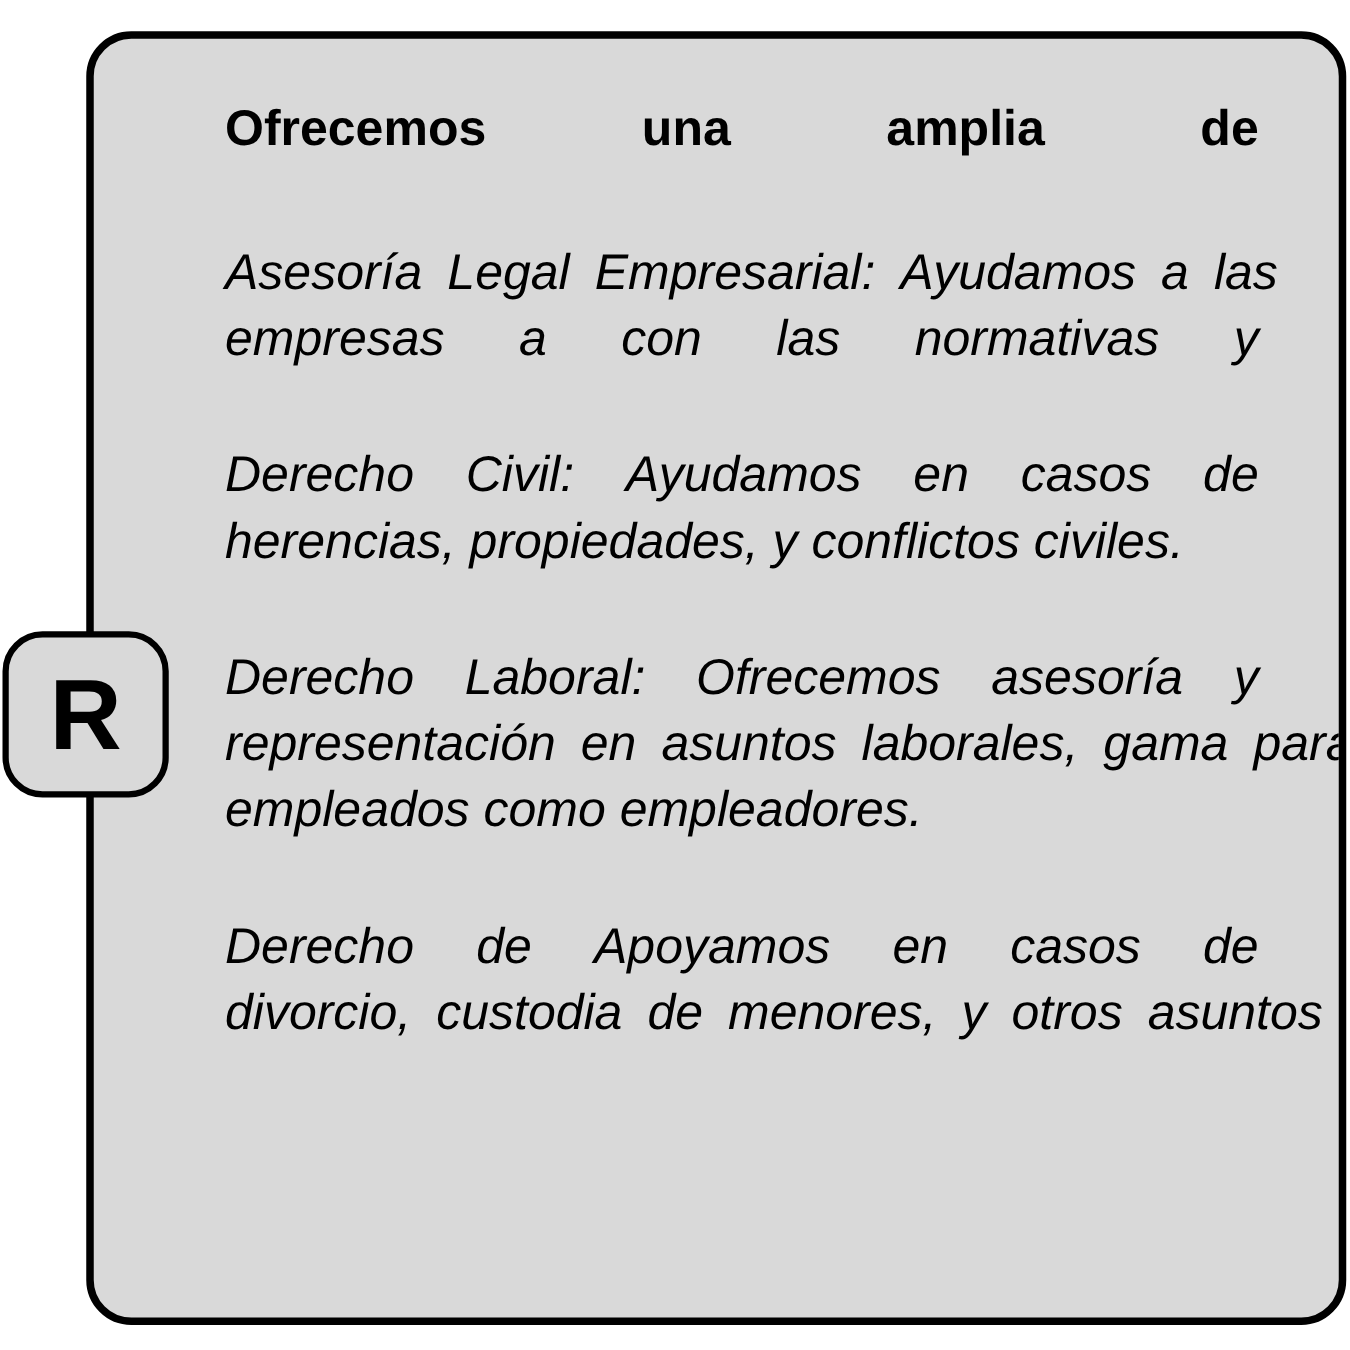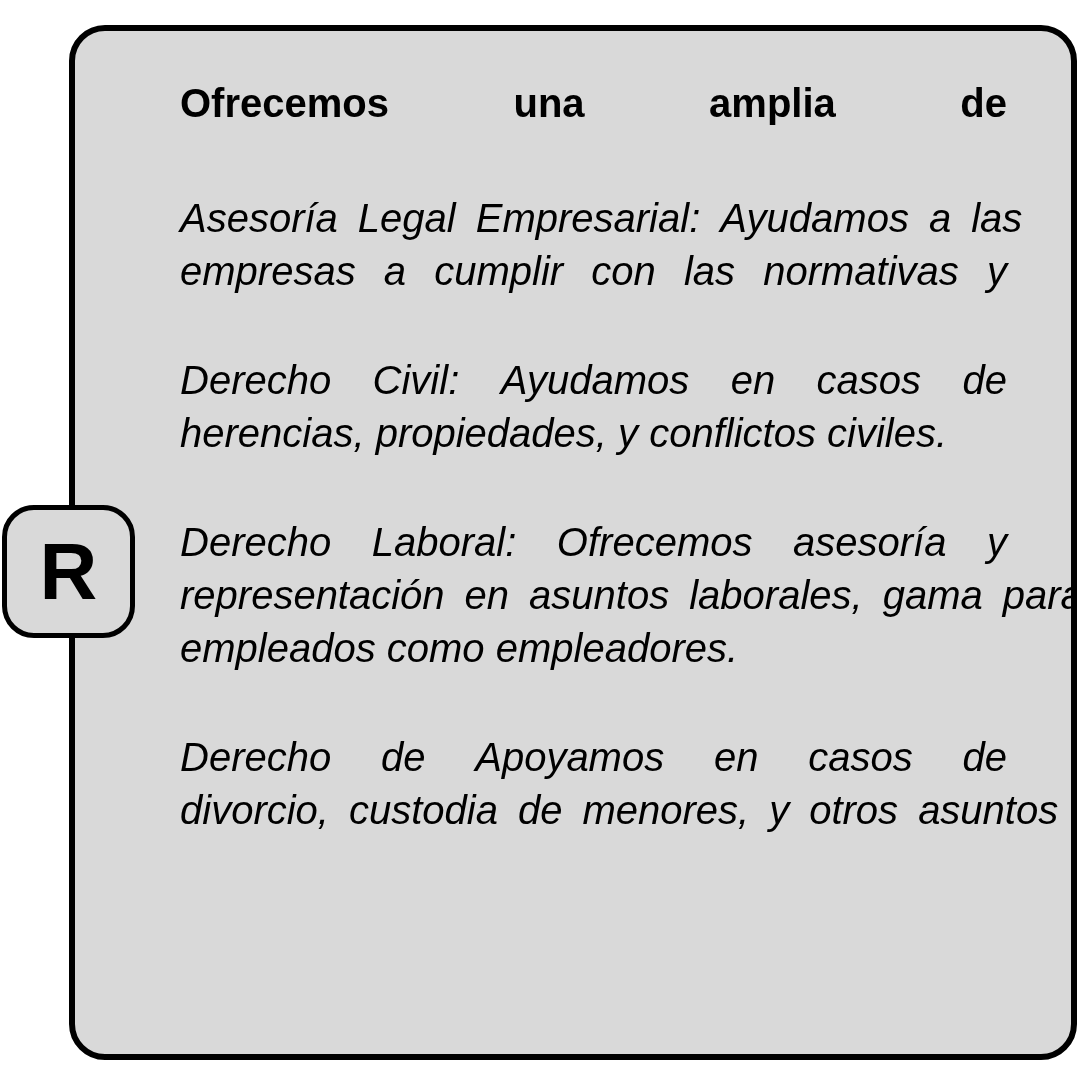--- a/index.html
+++ b/index.html
@@ -84,21 +84,20 @@
             <span>Asesoría</span>
             <span>Legal</span>
             <span>Empresarial:</span>
             <span>Ayudamos</span>
             <span>a</span>
             <span>las</span>
           </div>
           <div class="line justify">
             <span>empresas</span>
             <span>a</span>
-            <span>cumplir</span>
             <span>con</span>
             <span>las</span>
             <span>normativas</span>
             <span>y</span>
           </div>
         </div>
         <div class="para">
           <div class="line justify">
             <span>Derecho</span>
             <span>Civil:</span>

